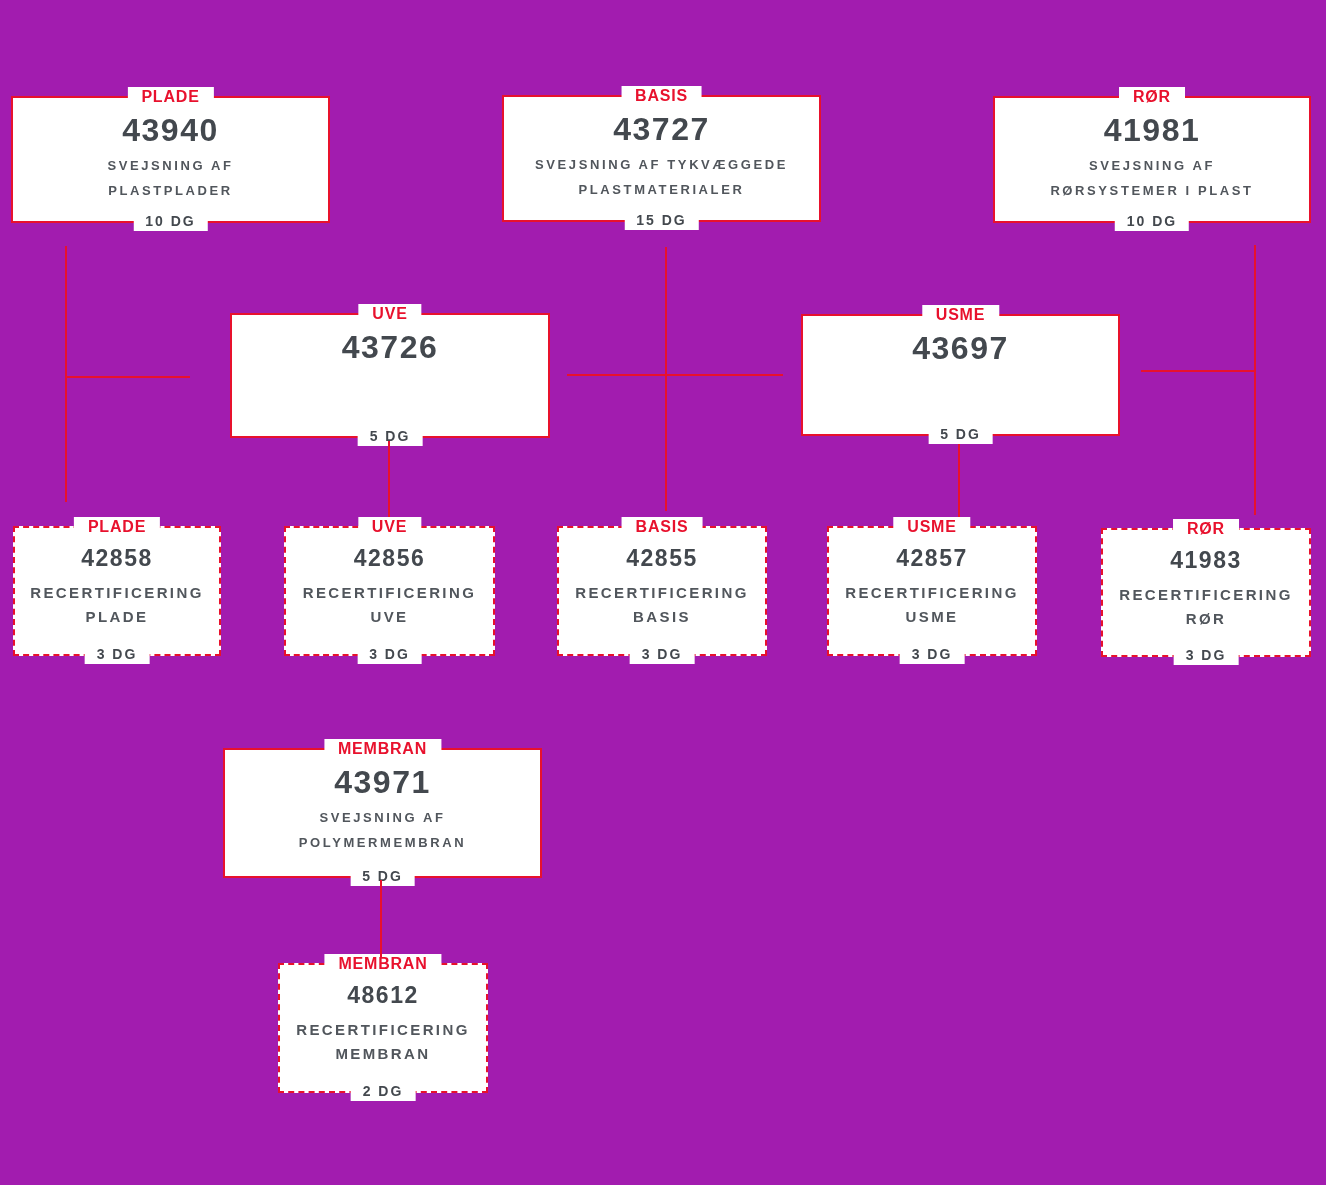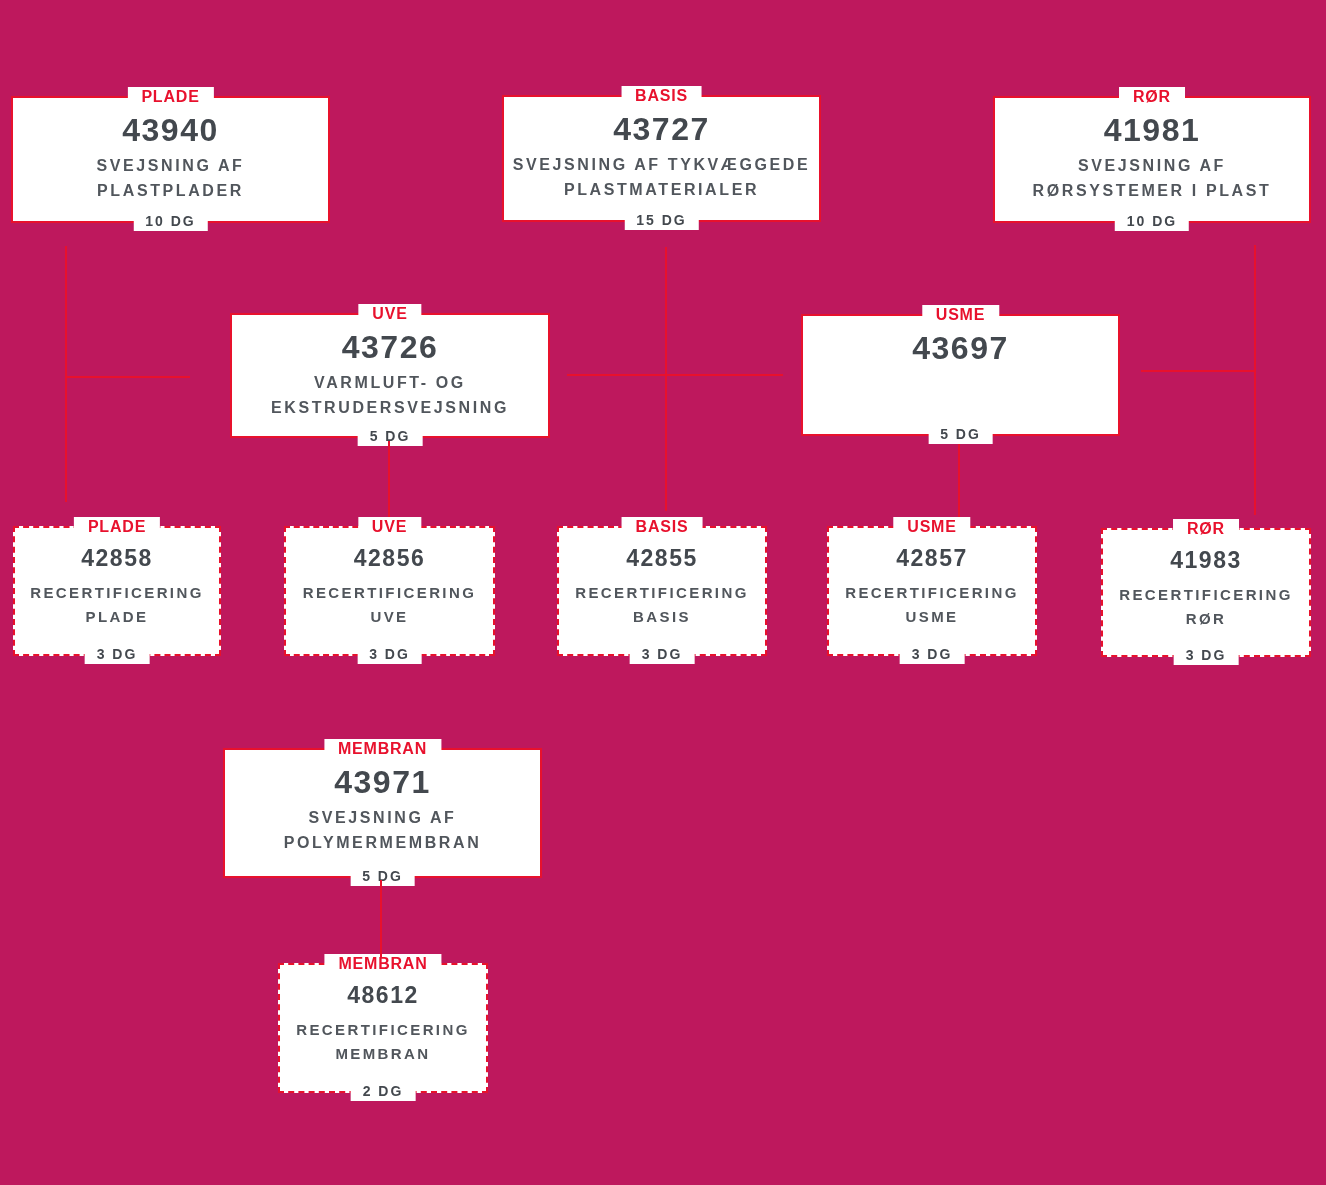--- a/index.html
+++ b/index.html
@@ -1,20 +1,20 @@
 <!DOCTYPE html>
 <html><head>
 <meta charset="utf-8">
 <style>
   html, body { margin: 0; padding: 0; background: #ffffff; }
   .canvas {
     position: relative;
     width: 1326px;
     height: 1185px;
-    background: #be185d;
+    background: #a21caf;
     font-family: "Liberation Sans", sans-serif;
     overflow: hidden;
   }
   .box {
     position: absolute;
     border: 2px solid #e8112d;
     background: #ffffff;
     box-sizing: border-box;
     display: flex;
     flex-direction: column;
@@ -42,21 +42,21 @@
     color: #43484e;
     font-size: 32px;
     font-weight: 700;
     letter-spacing: 1.5px;
     line-height: 28px;
   }
   .box.dashed .code { margin-top: 16px; font-size: 23px; }
   .title {
     margin-top: 9px;
     color: #51565c;
-    font-size: 16px;
+    font-size: 13px;
     font-weight: 700;
     letter-spacing: 2.6px;
     line-height: 25px;
   }
   .box.dashed .title { font-size: 15px; line-height: 24px; letter-spacing: 2.4px; }
   .dur {
     position: absolute;
     bottom: -10px;
     left: 50%;
     transform: translateX(-50%);
@@ -105,24 +105,20 @@
     <div class="title">
       <div>SVEJSNING AF</div>
       <div>RØRSYSTEMER I PLAST</div>
     </div>
     <div class="dur">10 DG</div>
   </div>
 
   <div class="box" style="left:230px; top:313px; width:320px; height:125px">
     <div class="tag">UVE</div>
     <div class="code">43726</div>
-    <div class="title">
-      <div>VARMLUFT- OG</div>
-      <div>EKSTRUDERSVEJSNING</div>
-    </div>
     <div class="dur">5 DG</div>
   </div>
 
   <div class="box" style="left:801px; top:314px; width:319px; height:122px">
     <div class="tag">USME</div>
     <div class="code">43697</div>
     <div class="dur">5 DG</div>
   </div>
 
   <div class="box dashed" style="left:13px; top:526px; width:208px; height:130px">

